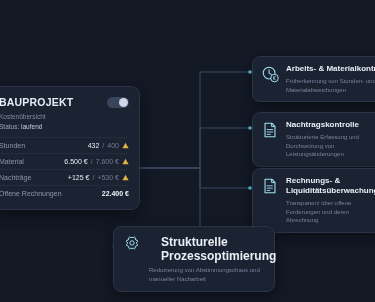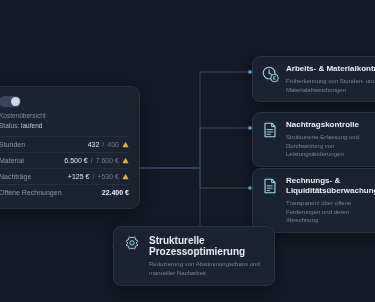--- a/index.html
+++ b/index.html
@@ -100,21 +100,21 @@
   #panel4 {
     position: absolute;
     left: 113px; top: 226px; width: 162px;
     background: #1b2232;
     border: 1px solid #2a3347;
     border-radius: 8px;
     padding: 8px 9px;
     display: flex; gap: 8px;
     box-shadow: 0 5px 14px rgba(0,0,0,.4);
   }
-  #panel4 .p-title { font-size: 10px; font-weight: bold; color: #eaeef6; }
+  #panel4 .p-title { font-size: 12px; font-weight: bold; color: #eaeef6; margin-left: 12px; }
   #panel4 .p-desc { margin-top: 3px; font-size: 6px; color: #78839a; line-height: 1.45; }
 </style>
 </head>
 <body>
 
 <div id="root">
 
   <svg id="wires" viewBox="0 0 375 302">
     <g stroke="#3c4a62" stroke-width="1" fill="none">
       <path d="M140 168 H200 V72 H250"></path>
@@ -127,20 +127,21 @@
     <g fill="#5bc4dc">
       <circle cx="250" cy="72" r="1.8"></circle>
       <circle cx="250" cy="128" r="1.8"></circle>
       <circle cx="250" cy="188" r="1.8"></circle>
       <circle cx="200" cy="246" r="1.8"></circle>
     </g>
   </svg>
 
   <div class="card">
     <div class="card-head">
+      <div class="card-title">BAUPROJEKT</div>
       <div class="toggle">
         <div class="knob"></div>
       </div>
     </div>
     <div class="card-sub">Kostenübersicht</div>
     <div class="card-status">
       <span>Status:</span>
       <b>laufend</b>
     </div>
 

